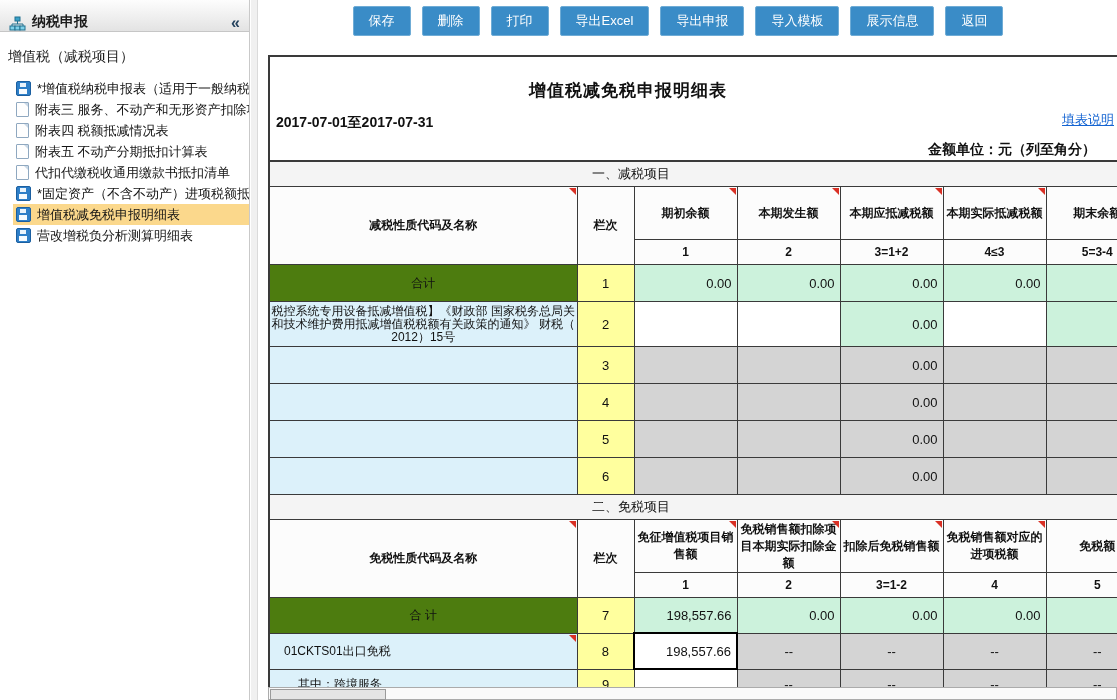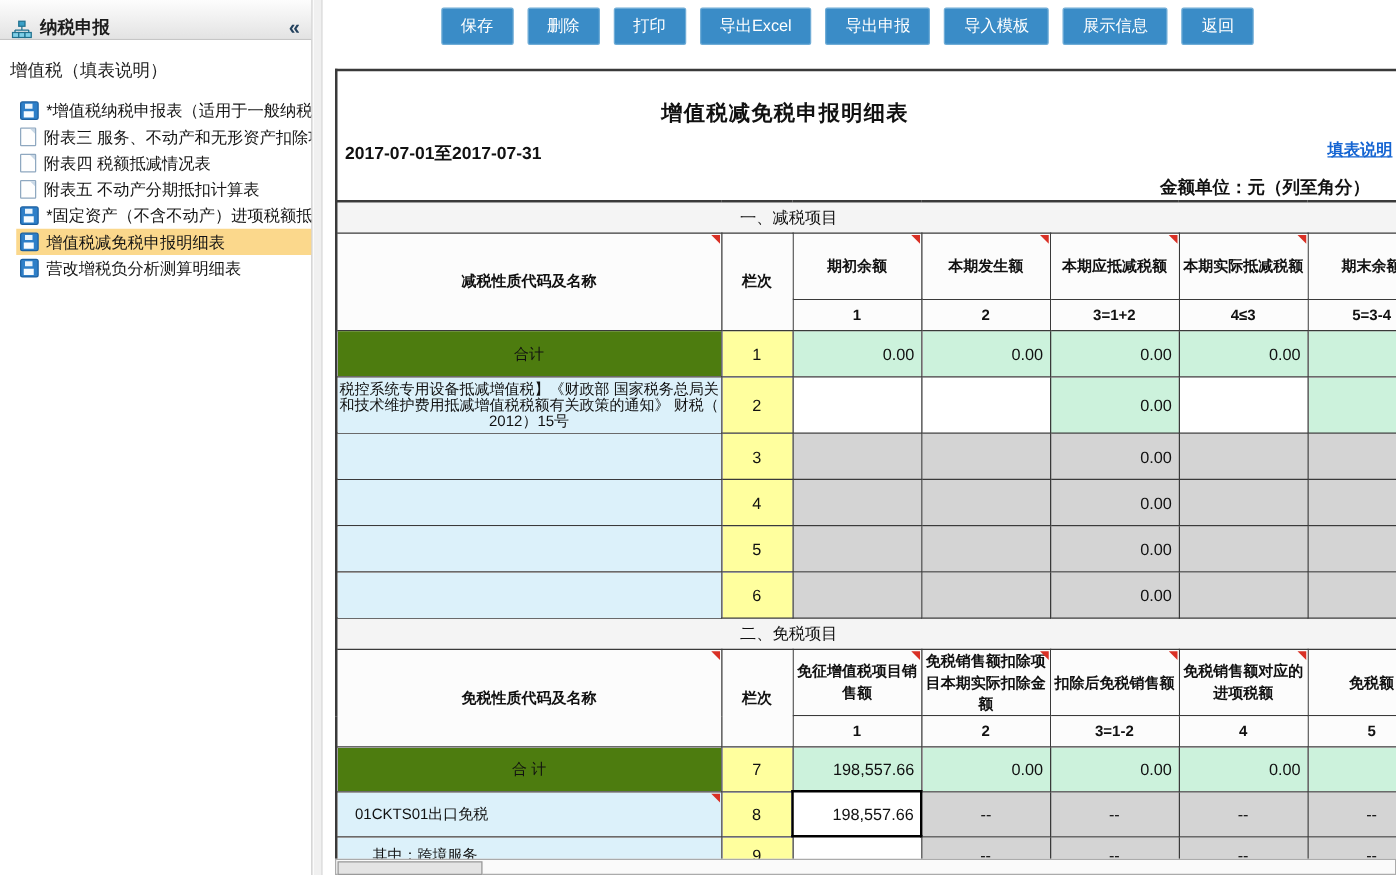--- a/index.html
+++ b/index.html
@@ -29,21 +29,21 @@
   
   .splitter{position:absolute;left:251px;top:0;width:6px;height:700px;background:#F0F0F0;border-right:1px solid #DADADA;}
   
   .main{position:absolute;left:263px;top:0;right:0;height:700px;overflow:hidden;background:#fff;}
   .toolbar{height:41px;display:flex;justify-content:center;align-items:center;gap:11px;padding-right:24px;background:#fff;}
   .tb-btn{background:#3A8CC7;color:#fff;border:1px solid #6FACD6;height:30px;min-width:58px;font-size:13px;padding:0 15px;border-radius:2px;font-family:inherit;cursor:pointer;white-space:nowrap;}
   .content{position:relative;margin-left:5px;width:880px;}
   .form-head{box-sizing:border-box;position:relative;width:880px;height:105px;border:2px solid #3A3A3A;border-bottom:none;margin-top:14px;}
   .f-title{position:absolute;top:22px;left:0;width:716px;text-align:center;font-size:17px;font-weight:bold;letter-spacing:1px;}
   .f-period{position:absolute;left:6px;top:57px;font-weight:bold;font-size:14px;}
-  .f-link{position:absolute;left:792px;top:54px;color:#1464D2;text-decoration:underline;font-size:13px;font-weight:bold;white-space:nowrap;cursor:pointer;}
+  .f-link{position:absolute;left:792px;top:54px;color:#1464D2;text-decoration:underline;font-size:13px;font-weight:normal;white-space:nowrap;cursor:pointer;}
   .f-unit{position:absolute;left:658px;top:84px;font-weight:bold;font-size:14px;white-space:nowrap;}
   
   table{border-collapse:collapse;width:880px;table-layout:fixed;border:2px solid #3A3A3A;}
   td,th{border:1px solid #3A3A3A;padding:0;font-size:12px;vertical-align:middle;overflow:hidden;}
   th{font-weight:bold;background:#FCFCFC;position:relative;}
   .sec td{background:#F4F4F4;height:24px;text-align:center;font-size:13px;padding-right:156px;}
   .trh1 th{height:52px;}
   .trsub th{height:24px;background:#FCFCFC;} .tr36 td{height:36px;} .tr44 td{height:44px;}
   .tr34 td{height:34px;} .tr30 td{height:30px;}
   .name{text-align:center;position:relative;}
@@ -68,37 +68,41 @@
     <svg class="ic-org" viewBox="0 0 17 15">
       <rect x="6" y="1" width="5" height="4" fill="#3AA0C8" stroke="#20718F"></rect>
       <path d="M8.5 5 v3 M3 8 h11 M3 8 v2 M14 8 v2" stroke="#20718F" fill="none"></path>
       <rect x="1" y="10" width="5" height="4" fill="#7FD0E8" stroke="#20718F"></rect>
       <rect x="6" y="10" width="5" height="4" fill="#7FD0E8" stroke="#20718F"></rect>
       <rect x="11" y="10" width="5" height="4" fill="#7FD0E8" stroke="#20718F"></rect>
     </svg>
     <span class="sb-title">纳税申报</span>
     <span class="collapse">«</span>
   </div>
-  <div class="group-title">增值税（填表说明）</div>
+  <div class="group-title">增值税（减税项目）</div>
   <ul class="tree">
     <li>
         <span class="ic-floppy"></span>
         <span class="lbl">*增值税纳税申报表（适用于一般纳税人）</span>
       </li>
     <li>
         <span class="ic-doc"></span>
         <span class="lbl">附表三 服务、不动产和无形资产扣除项目</span>
       </li>
     <li>
         <span class="ic-doc"></span>
         <span class="lbl">附表四 税额抵减情况表</span>
       </li>
     <li>
         <span class="ic-doc"></span>
         <span class="lbl">附表五 不动产分期抵扣计算表</span>
+      </li>
+    <li>
+        <span class="ic-doc"></span>
+        <span class="lbl">代扣代缴税收通用缴款书抵扣清单</span>
       </li>
     <li>
         <span class="ic-floppy"></span>
         <span class="lbl">*固定资产（不含不动产）进项税额抵扣</span>
       </li>
     <li class="selected">
         <span class="ic-floppy"></span>
         <span class="lbl">增值税减免税申报明细表</span>
       </li>
     <li>

